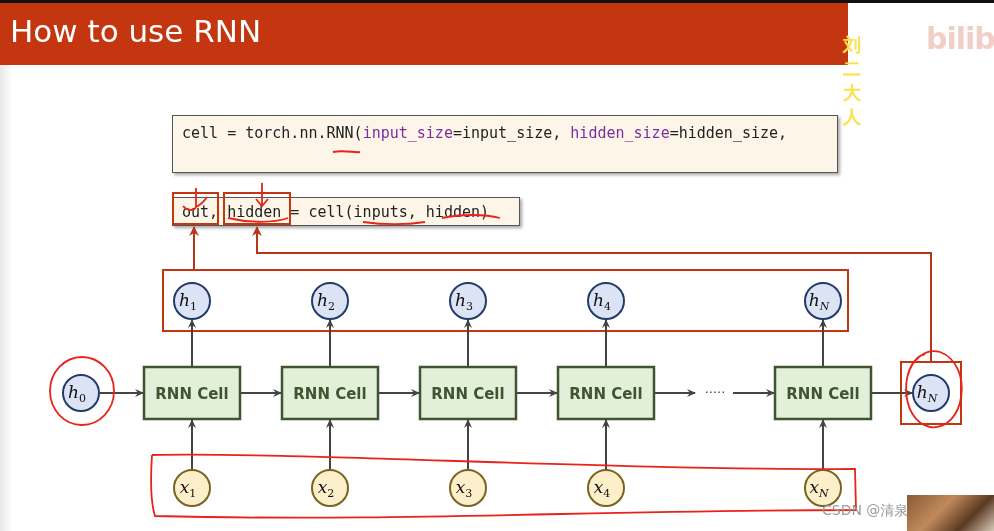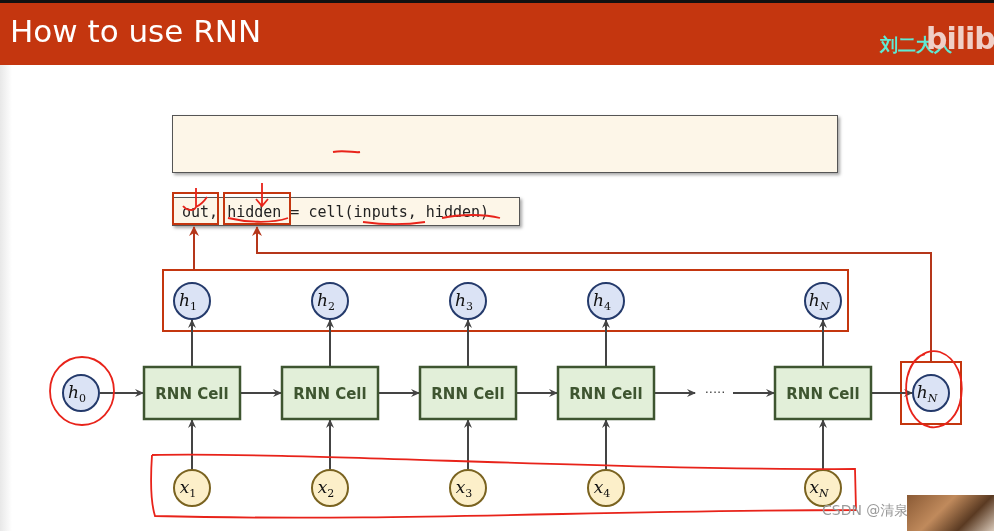--- a/index.html
+++ b/index.html
@@ -2,29 +2,29 @@
 <html><head>
 <meta charset="utf-8">
 <style>
   html, body { margin: 0; padding: 0; }
   body {
     width: 994px; height: 531px; overflow: hidden; position: relative;
     background: #ffffff; font-family: "DejaVu Sans", sans-serif;
   }
   .topbar { position: absolute; left: 0; top: 0; width: 994px; height: 3px; background: #111; }
   .header {
-    position: absolute; left: 0; top: 3px; width: 994px; height: 62px;
+    position: absolute; left: 0; top: 3px; width: 848px; height: 62px;
     background: #c4360f;
   }
   .header .title {
     position: absolute; left: 10px; top: 10px; color: #fff;
     font-family: "DejaVu Sans", sans-serif; font-size: 31px; letter-spacing: 0px;
   }
   .header .author {
-    position: absolute; left: 880px; top: 30px; color: #5eead4; font-size: 18px; font-weight: bold;
+    position: absolute; left: 843px; top: 30px; color: #fde047; font-size: 18px; font-weight: bold;
   }
   .header .logo {
     position: absolute; left: 926px; top: 18px; color: #f0cfc6; font-size: 30px; font-weight: bold;
     font-family: "DejaVu Sans", sans-serif; letter-spacing: -1px;
   }
   .leftshade { position: absolute; left: 0; top: 65px; width: 12px; height: 466px;
     background: linear-gradient(to right, #e8e8e8, #ffffff); }
 
   .code {
     position: absolute; background: #fdf6e8; border: 1px solid #555;
@@ -51,20 +51,21 @@
 
 <div class="topbar"></div>
 <div class="header">
   <div class="title">How to use RNN</div>
   <div class="author">刘二大人</div>
   <div class="logo">bilibili</div>
 </div>
 <div class="leftshade"></div>
 
 <div class="code code1">
+  <div class="l1"><span>cell = torch.nn.RNN(</span><span class="kw">input_size</span><span>=input_size, </span><span class="kw">hidden_size</span><span>=hidden_size,</span></div>
 </div>
 
 <div class="code code2">
   <div class="l1"><span>out</span><span>, </span><span>hidden</span><span> = cell(inputs, hidden)</span></div>
 </div>
 
 <svg id="diagram" width="994" height="531">
   <defs>
     <marker id="arr" markerWidth="10" markerHeight="10" refX="8" refY="5" orient="auto" markerUnits="userSpaceOnUse">
       <path d="M0,1 L9,5 L0,9 L3,5 z" fill="#444"></path>

